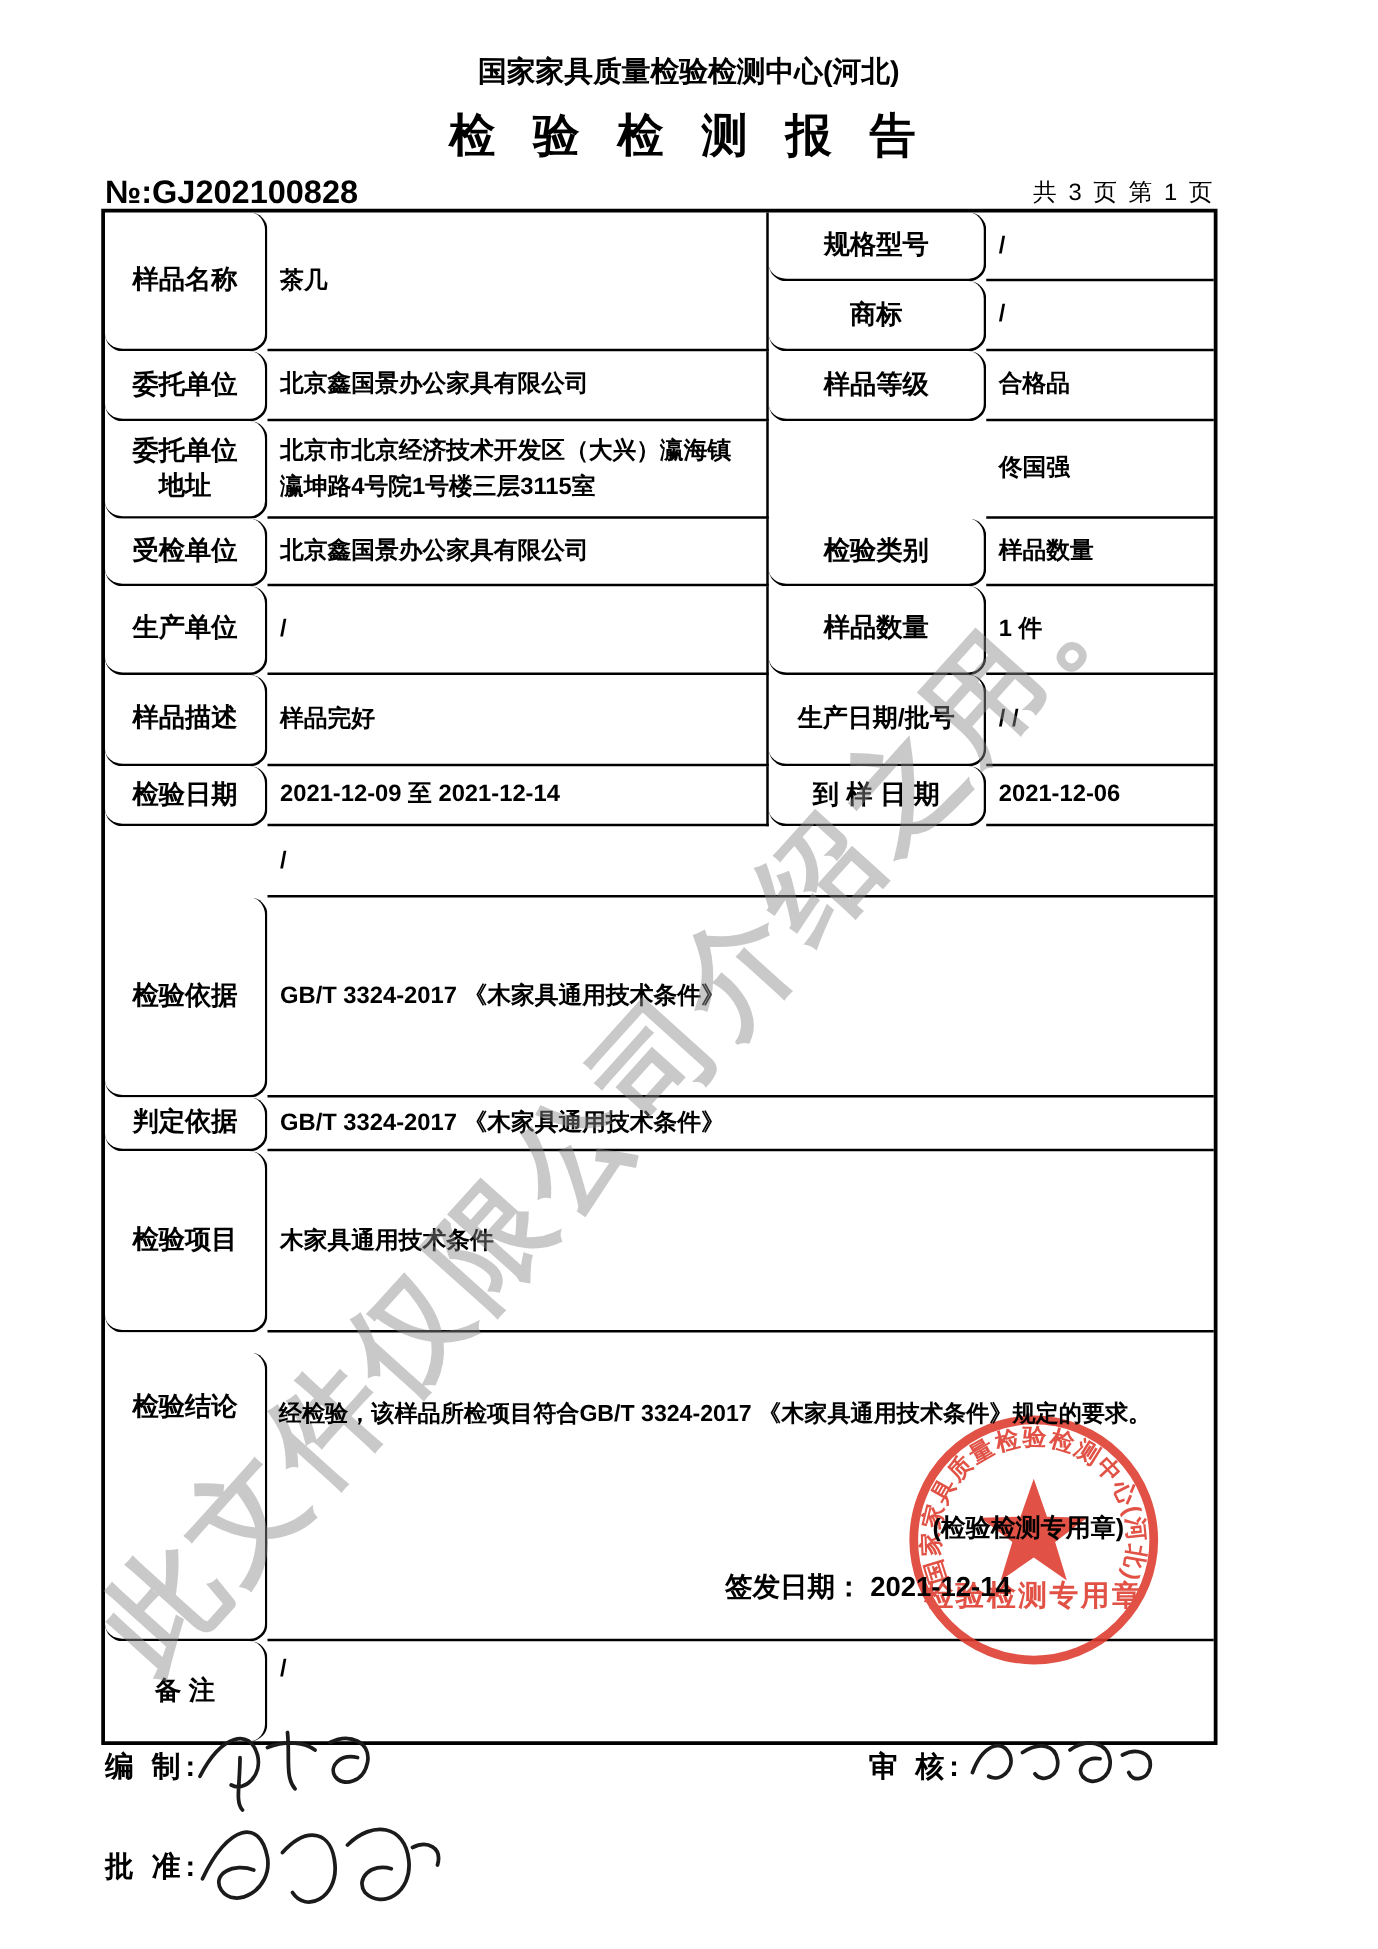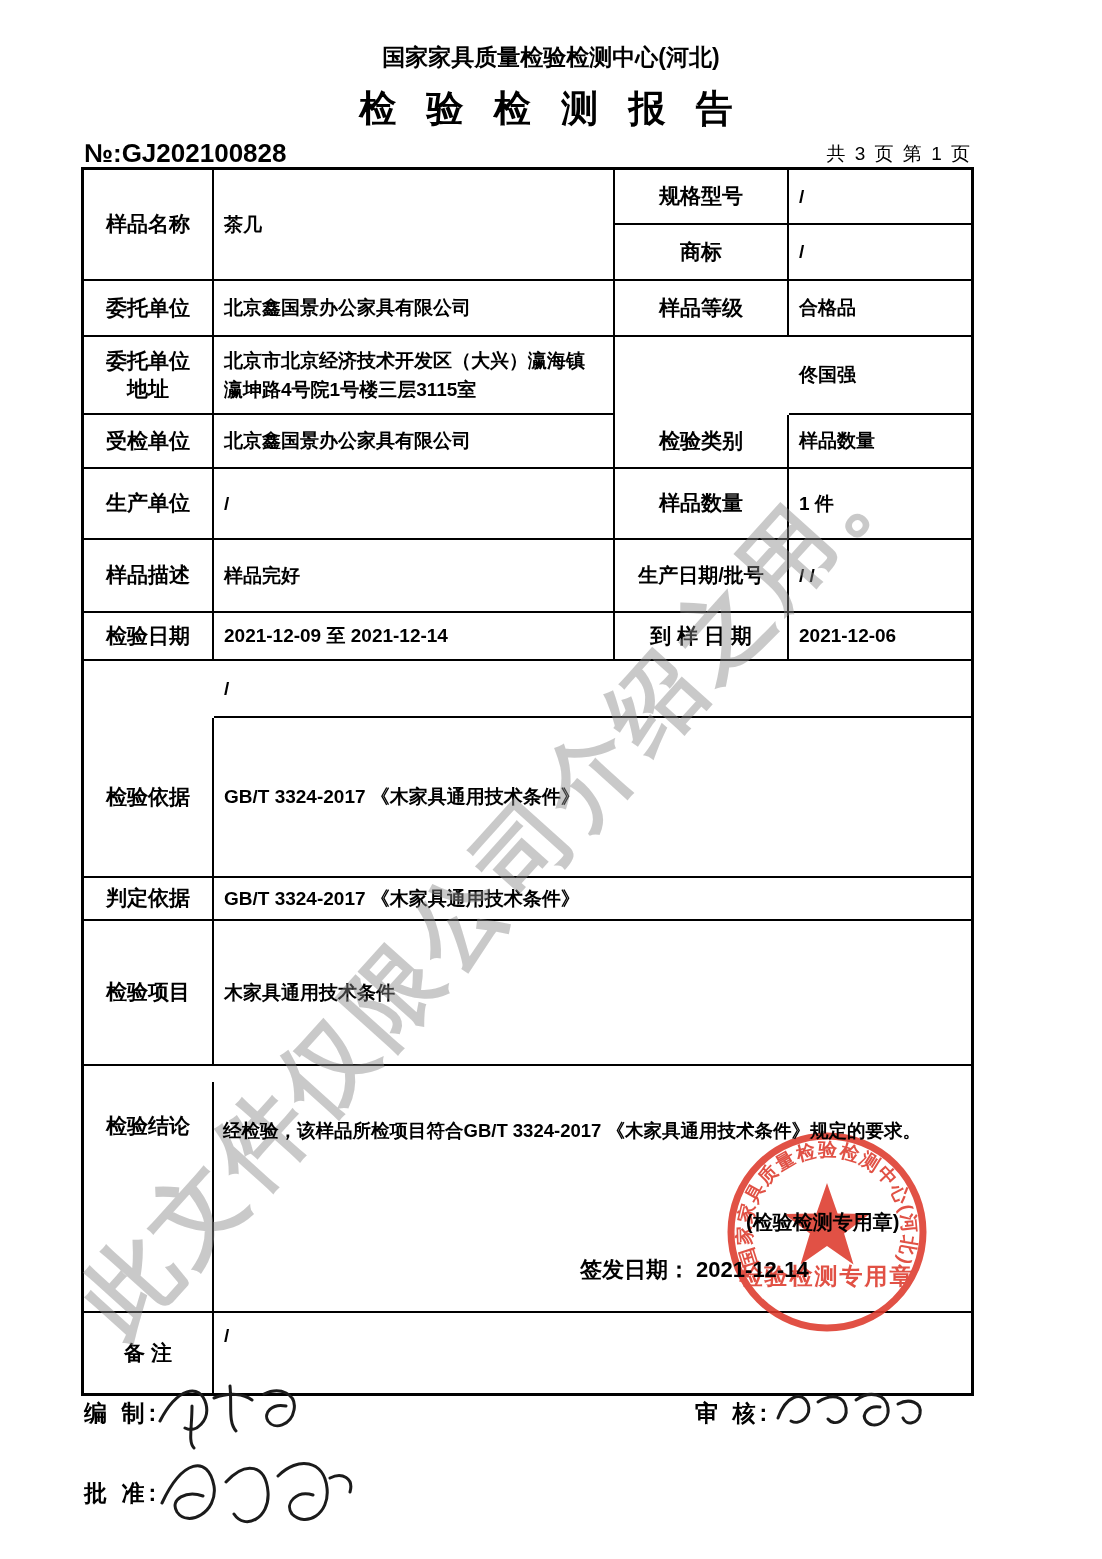--- a/index.html
+++ b/index.html
@@ -19,21 +19,21 @@
     position:absolute;left:81px;top:167px;
     display:grid;
     grid-template-columns:130px 401px 174px 182px;
     grid-template-rows:55px 56px 56px 78px 54px 71px 73px 48px 57px 160px 43px 145px 247px 80px;
     border:3px solid #000;background:transparent;
   }
   .cell{border-right:2px solid #000;border-bottom:2px solid #000;box-sizing:border-box;}
   .no-r{border-right:none;}
   .no-b{border-bottom:none;}
   .lbl{display:flex;align-items:center;justify-content:center;text-align:center;
-    font-weight:bold;font-size:21px;flex-direction:column;line-height:1.35;}
+    font-weight:bold;font-size:21px;flex-direction:column;line-height:1.35;border-radius:14px;}
   .lbl.small{font-size:20px;}
   .val{display:flex;align-items:center;padding:4px 10px;font-weight:bold;font-size:19px;line-height:1.55;}
   .top-align{align-items:flex-start;padding-top:8px;}
   .lbl-top{justify-content:flex-start;padding-top:30px;margin-top:16px;}
   .conclusion-cell{position:relative;}
   .conclusion-text{position:absolute;left:9px;top:52px;font-size:18.5px;font-weight:bold;white-space:nowrap;z-index:7;}
   .stamp-note{position:absolute;left:532px;top:143px;font-size:20px;font-weight:bold;white-space:nowrap;z-index:7;}
   .issue-date{position:absolute;left:366px;top:189px;font-size:22px;font-weight:bold;white-space:nowrap;z-index:7;}
   
   .watermark{

